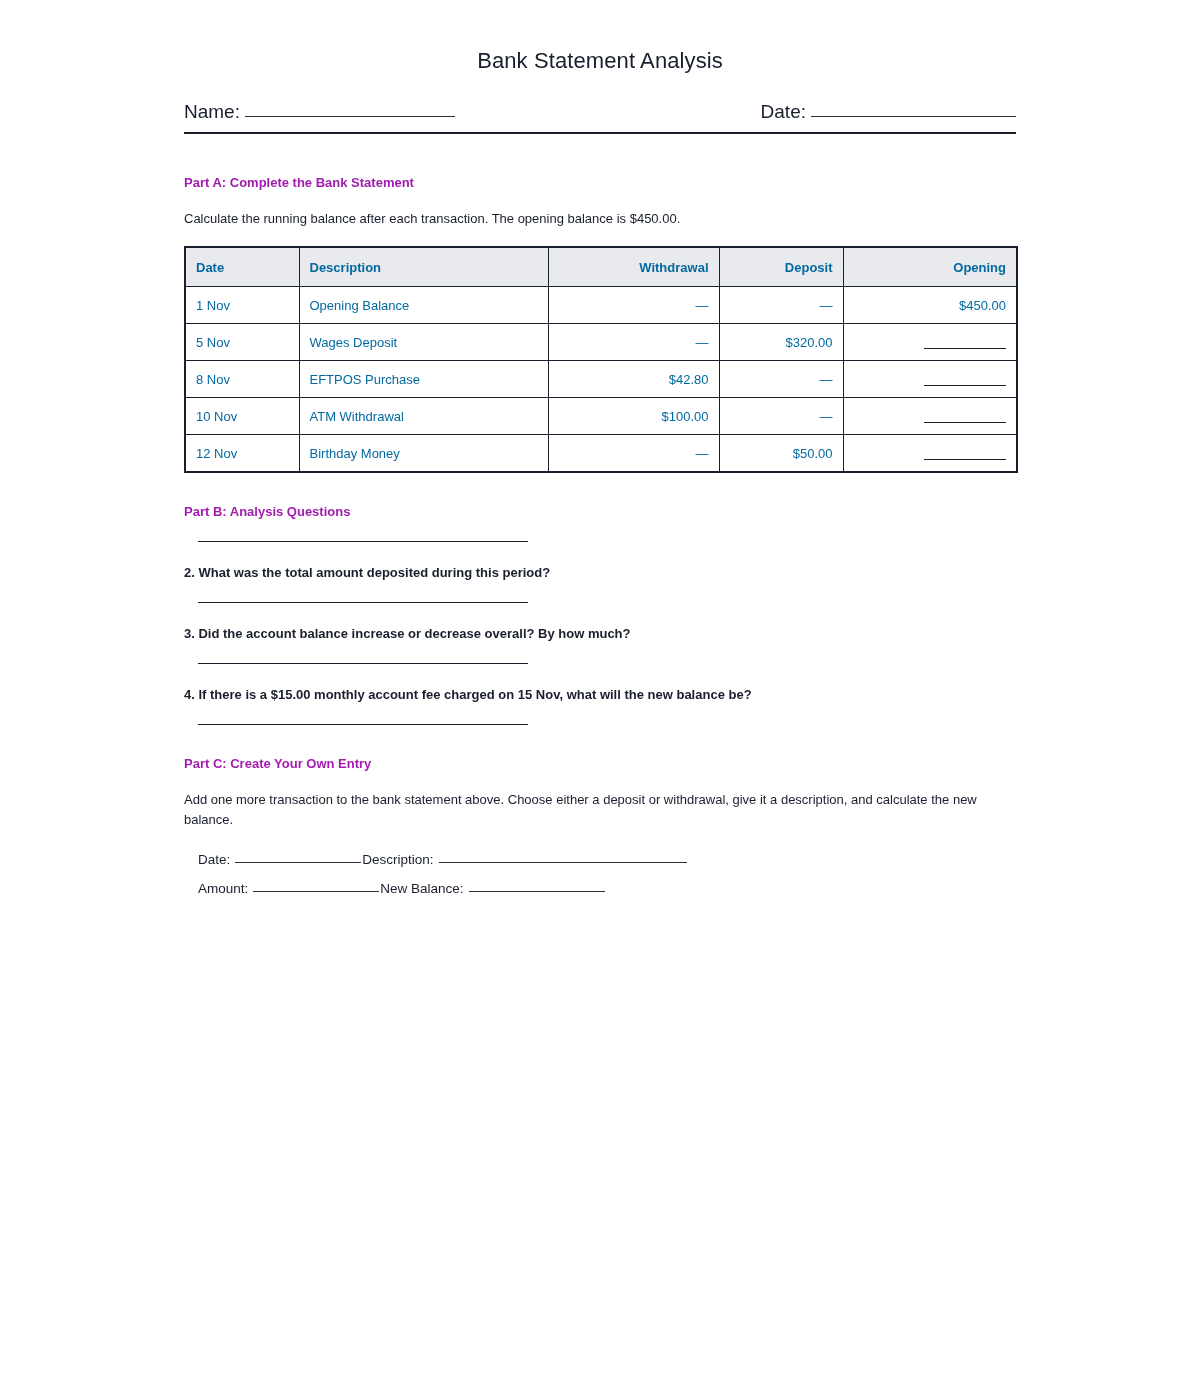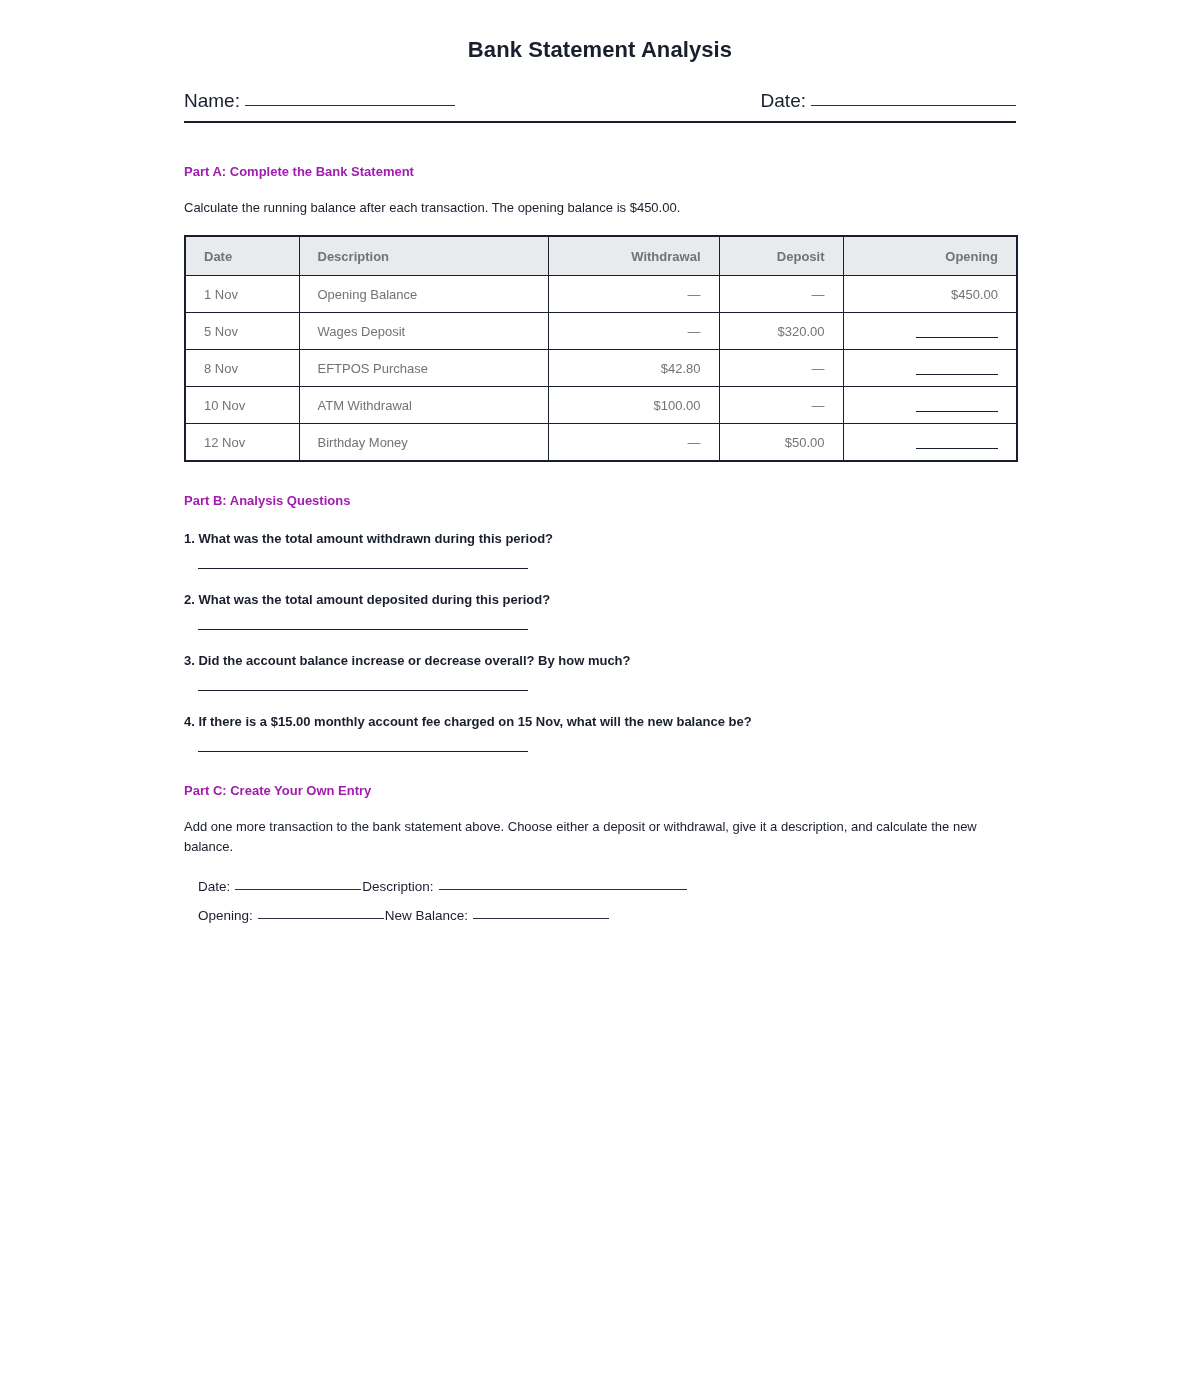--- a/index.html
+++ b/index.html
@@ -18,25 +18,25 @@
   .page {
     position: relative;
     width: 1200px;
     height: 1400px;
     box-sizing: border-box;
     padding: 0 184px;
   }
 
   
   .doc-title {
-    margin: 4px;
+    margin: 15px;
     padding-top: 33px;
     text-align: center;
     font-size: 22px;
-    font-weight: bold;
+    font-weight: normal;
     letter-spacing: 0.1px;
     color: #1a1f2e;
   }
 
   
   .namedate-row {
     display: flex;
     align-items: baseline;
     margin-top: 27px;
     font-size: 19px;
@@ -90,24 +90,24 @@
     width: 832px;
     border-collapse: collapse;
     margin-top: 17px;
     border: 2px solid #1a1f2e;
     table-layout: fixed;
     font-size: 13px;
   }
   .stmt-table th,
   .stmt-table td {
     border: 1px solid #1a1f2e;
-    padding: 10px 18px;
+    padding: 10px 10px;
     height: 16px;
     vertical-align: middle;
-    color: #737373;
+    color: #0369a1;
   }
   .stmt-table thead th {
     background: #e8eaed;
     font-weight: bold;
     padding-top: 11px;
     padding-bottom: 11px;
   }
   .col-date  { width: 114px; }
   .col-desc  { width: 249px; }
   .col-wd    { width: 171px; }
@@ -235,41 +235,40 @@
           <td class="ta-left">Birthday Money</td>
           <td class="ta-right">—</td>
           <td class="ta-right">$50.00</td>
           <td class="ta-right"><span class="blank-cell-line"></span></td>
         </tr>
       </tbody>
   </table>
 
   <h2 class="section-heading h-partB">Part B: Analysis Questions</h2>
   <div id="questions-container">
-      <p class="question">1. What was the total amount withdrawn during this period?</p>
       <div class="answer-line"></div>
       <p class="question">2. What was the total amount deposited during this period?</p>
       <div class="answer-line"></div>
       <p class="question">3. Did the account balance increase or decrease overall? By how much?</p>
       <div class="answer-line"></div>
       <p class="question">4. If there is a $15.00 monthly account fee charged on 15 Nov, what will the new balance be?</p>
       <div class="answer-line"></div>
     </div>
 
   <h2 class="section-heading h-partC">Part C: Create Your Own Entry</h2>
   <p class="section-intro">Add one more transaction to the bank statement above. Choose either a deposit or withdrawal, give it a description, and calculate the new balance.</p>
 
   <div class="entry-fields">
     <div class="entry-row">
       <span class="entry-label">Date:</span>
       <span class="rule-inline rule-f-date"></span>
       <span class="entry-label spaced">Description:</span>
       <span class="rule-inline rule-f-desc"></span>
     </div>
     <div class="entry-row">
-      <span class="entry-label">Opening:</span>
+      <span class="entry-label">Amount:</span>
       <span class="rule-inline rule-f-amt"></span>
       <span class="entry-label spaced">New Balance:</span>
       <span class="rule-inline rule-f-newbal"></span>
     </div>
   </div>
 
 </div>
 
 </body></html>

